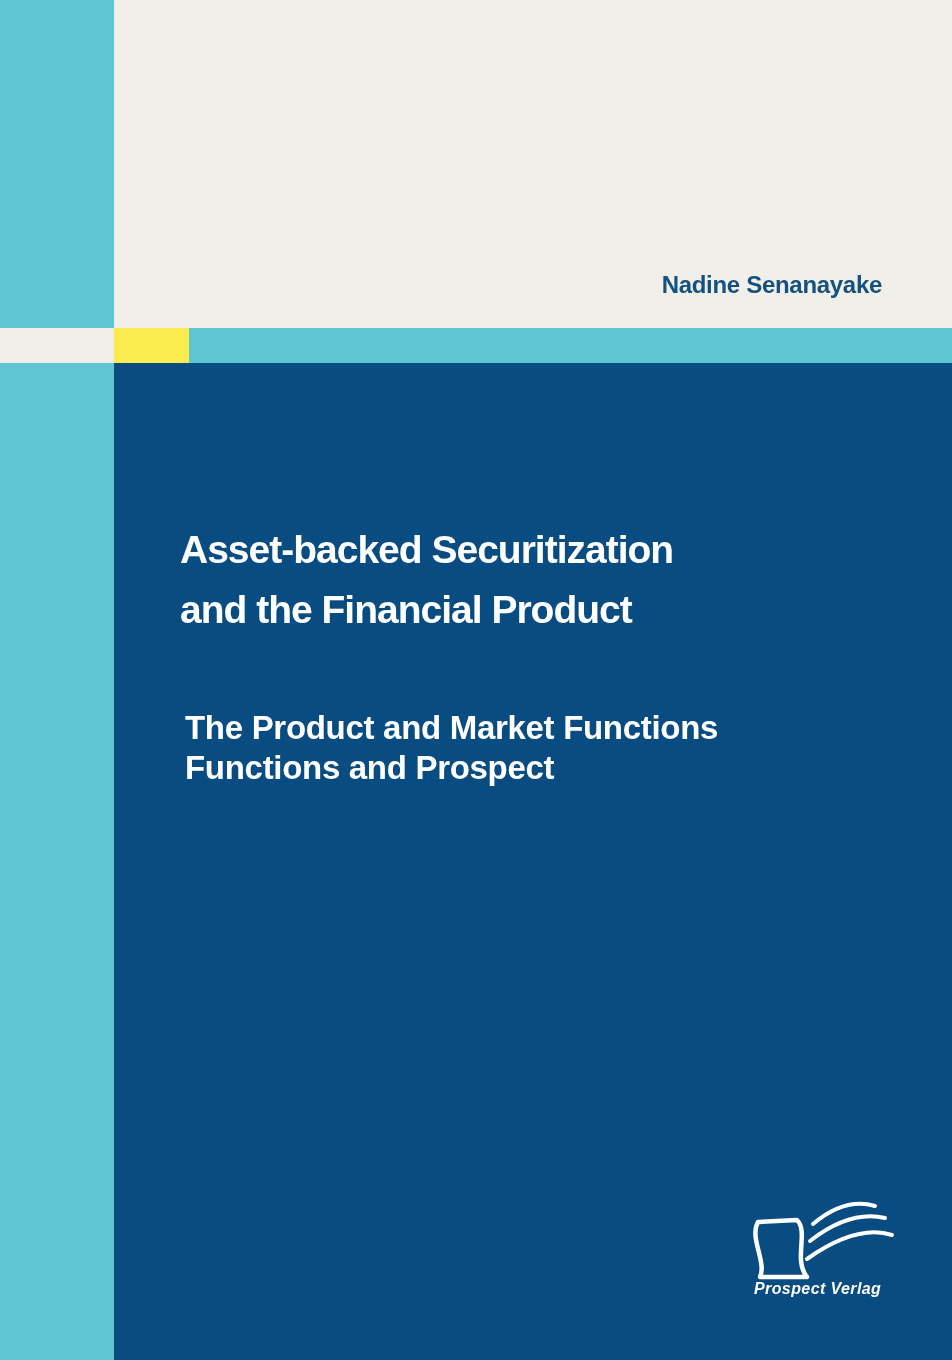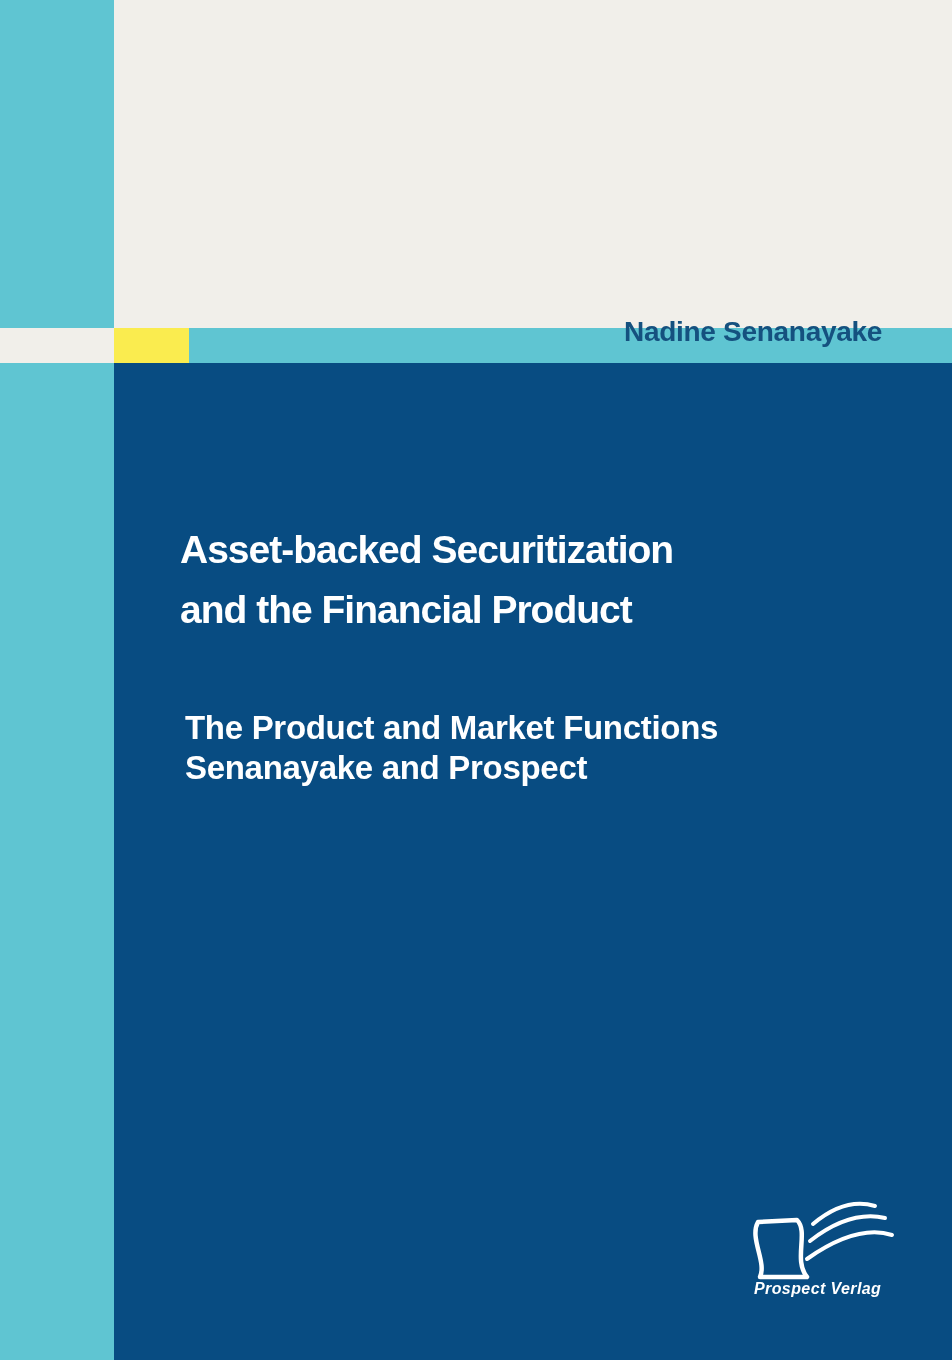--- a/index.html
+++ b/index.html
@@ -23,25 +23,24 @@
   .top-area{left:114px;top:0;right:0;height:328px;background:var(--offwhite);}
   .stripe-top{left:0;top:0;width:114px;height:328px;background:var(--teal);}
   .band-left{left:0;top:328px;width:114px;height:35px;background:var(--offwhite);}
   .band-yellow{left:114px;top:328px;width:75px;height:35px;background:var(--yellow);}
   .band-teal{left:189px;top:328px;right:0;height:35px;background:var(--teal);}
   .main-area{left:114px;top:363px;right:0;bottom:0;background:var(--navy);}
   .stripe-bottom{left:0;top:363px;width:114px;bottom:0;background:var(--teal);}
   
   .author{
     top:271px;right:70px;
-    font-size:28px;font-weight:bold;
+    font-size:24px;font-weight:bold;
     color:var(--author_text);
     letter-spacing:-0.3px;
     white-space:nowrap;
-    margin-top:45px;
   }
   .title{
     left:180px;top:520px;right:40px;
     color:var(--title_text);
     font-size:39px;font-weight:bold;
     line-height:60px;letter-spacing:-1px;
   }
   .subtitle{
     left:185px;top:684px;right:40px;
     color:var(--title_text);
@@ -72,21 +71,21 @@
 
   <div class="abs author">Nadine Senanayake</div>
 
   <div class="abs title">
     <div>Asset-backed Securitization</div>
     <div>and the Financial Product</div>
   </div>
 
   <div class="abs subtitle">
     <div>The Product and Market Functions</div>
-    <div>Senanayake and Prospect</div>
+    <div>Functions and Prospect</div>
   </div>
 
   <div class="abs logo">
     <svg width="165" height="115" viewBox="0 0 165 115">
 
       <path d="M13,32 L52,30 C64,42 48,70 62,87 L15,87 C22,72 4,48 13,32 Z" fill="none" stroke="#FFFFFF" stroke-width="4.5" stroke-linejoin="round"></path>
 
       <path d="M68,34 Q100,7 130,16" fill="none" stroke="#FFFFFF" stroke-width="4" stroke-linecap="round"></path>
       <path d="M65,51 Q105,20 140,28" fill="none" stroke="#FFFFFF" stroke-width="4" stroke-linecap="round"></path>
       <path d="M62,69 Q112,34 147,45" fill="none" stroke="#FFFFFF" stroke-width="4" stroke-linecap="round"></path>

